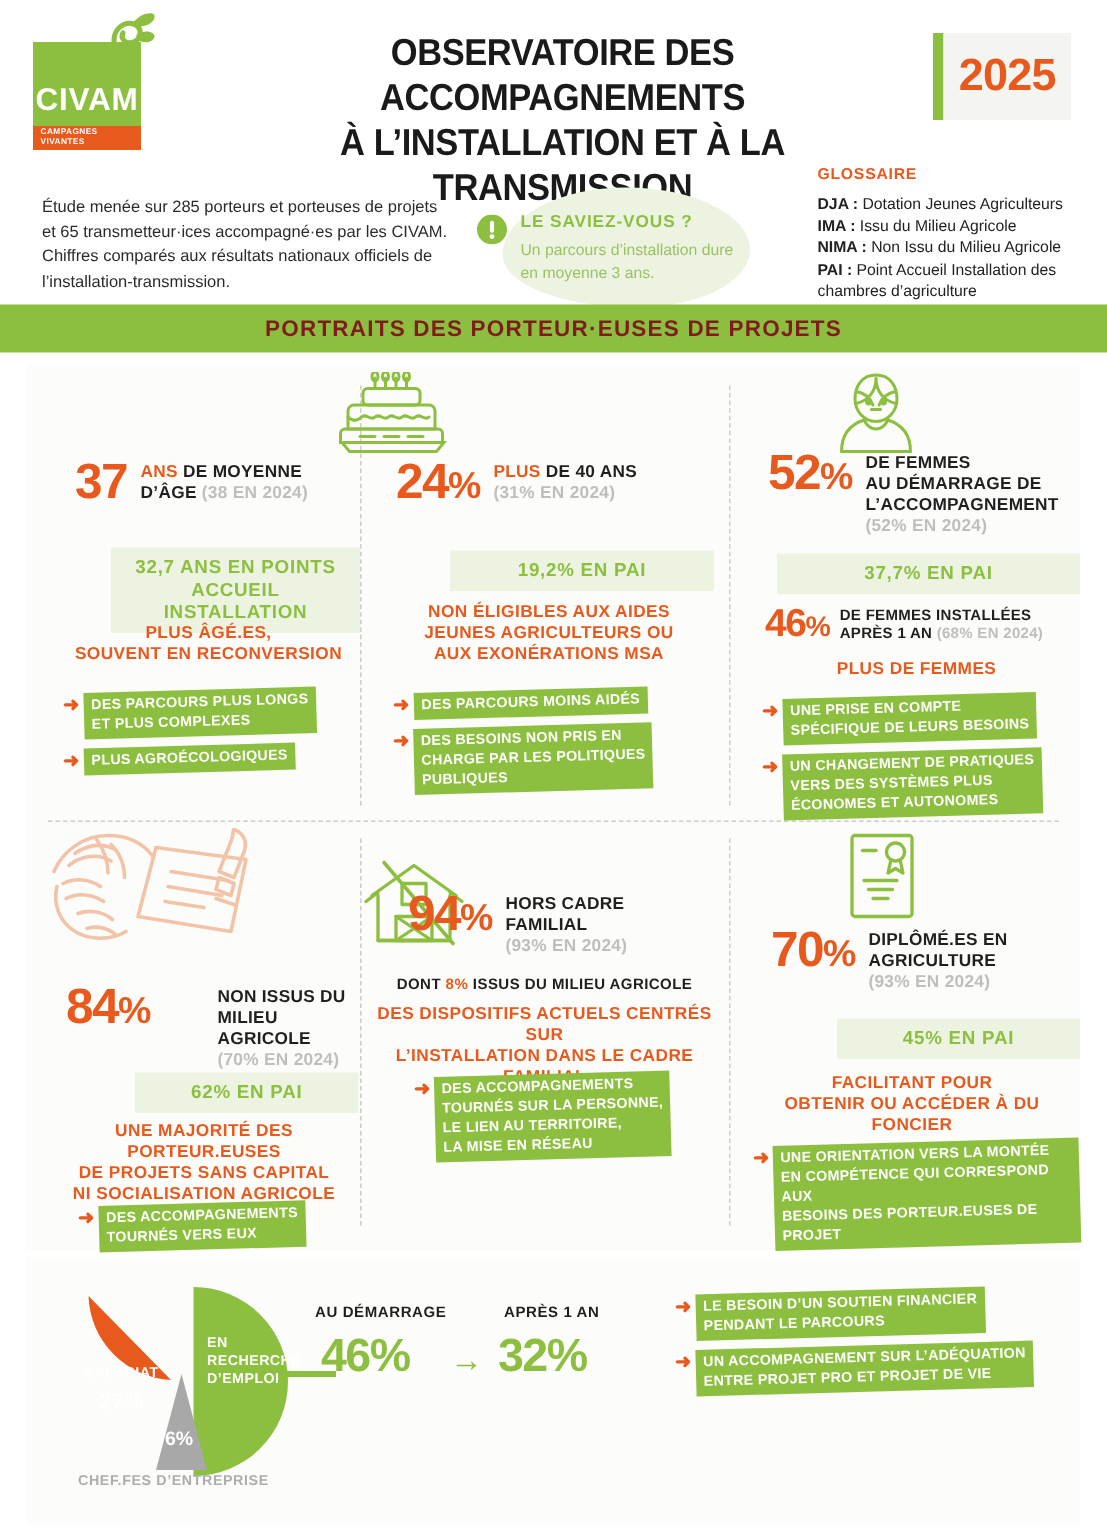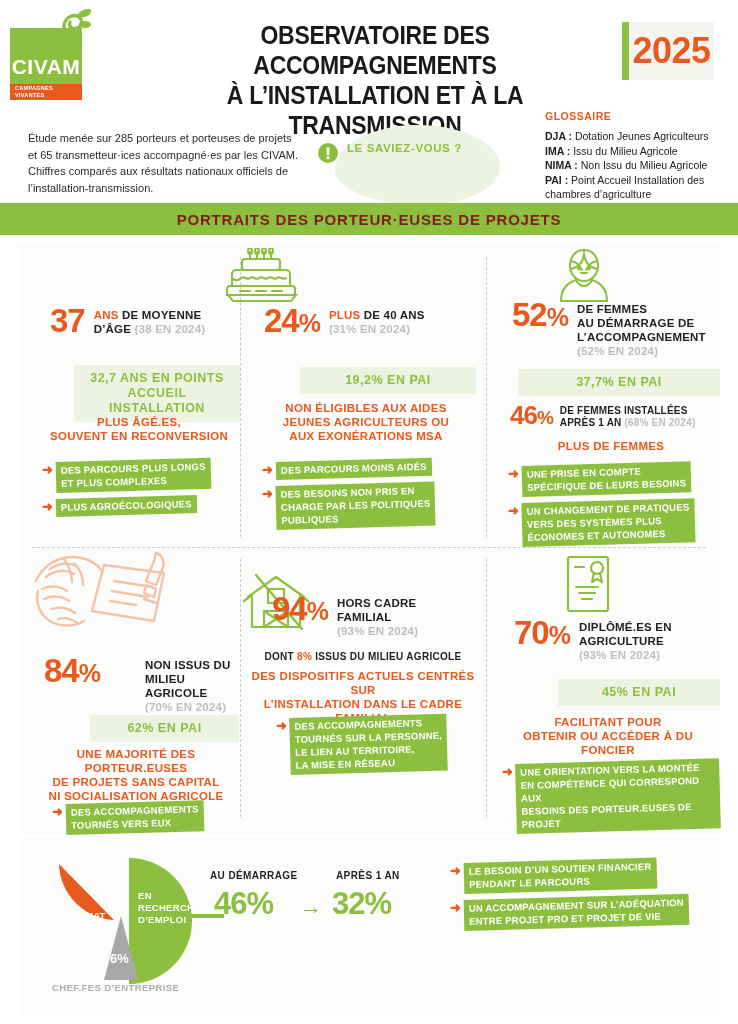--- a/index.html
+++ b/index.html
@@ -7,21 +7,21 @@
     width: 738px; height: 1024px;
     background: #ffffff;
     font-family: "Liberation Sans", sans-serif;
     overflow: hidden;
   }
   .page { position: relative; width: 738px; height: 1024px; background: #fff; }
 
   
   .header { position: relative; height: 100px; }
   .logo {
-    position: absolute; left: 10px; top: 28px;
+    position: absolute; left: 22px; top: 28px;
     width: 82px; height: 72px;
   }
   .logo-green {
     position: absolute; left: 0; top: 0; width: 72px; height: 56px;
     background: #8CBF3F;
   }
   .logo-orange {
     position: absolute; left: 0; top: 56px; width: 72px; height: 16px;
     background: #E8591E;
   }
@@ -43,21 +43,21 @@
     font-size: 25px; line-height: 30px; font-weight: bold;
     color: #1a1a1a; letter-spacing: -0.3px;
     transform: scaleX(0.92); transform-origin: center top;
   }
   .year-wrap { position: absolute; left: 622px; top: 22px; width: 92px; height: 58px; }
   .year-bar { position: absolute; left: 0; top: 0; width: 7px; height: 58px; background: #8CBF3F; }
   .year-box {
     position: absolute; left: 7px; top: 0; width: 85px; height: 58px;
     background: #F4F4F0; display: flex; align-items: center; justify-content: center;
   }
-  .year-box span { color: #E8591E; font-size: 36px; font-weight: bold; letter-spacing: -0.5px; }
+  .year-box span { color: #E8591E; font-size: 30px; font-weight: bold; letter-spacing: -0.5px; }
 
   
   .intro { position: absolute; left: 28px; top: 130px; width: 275px;
     font-size: 11px; line-height: 16.5px; color: #2b2b2b; }
 
   .didyouknow { position: absolute; left: 305px; top: 125px; width: 200px; height: 80px; }
   .dyk-blob {
     position: absolute; left: 30px; top: 0; width: 165px; height: 80px;
     background: #EDF3E1; border-radius: 50% 50% 46% 54% / 56% 52% 48% 44%;
   }
@@ -167,20 +167,21 @@
   <div class="intro">Étude menée sur 285 porteurs et porteuses de projets et 65 transmetteur·ices accompagné·es par les CIVAM. Chiffres comparés aux résultats nationaux officiels de l’installation-transmission.</div>
 
   <div class="didyouknow">
     <div class="dyk-blob"></div>
     <svg class="dyk-icon" viewBox="0 0 20 20">
       <circle cx="10" cy="10" r="10" fill="#8CBF3F"></circle>
       <rect x="8.6" y="4.2" width="2.8" height="8" rx="1.3" fill="#fff"></rect>
       <circle cx="10" cy="14.7" r="1.6" fill="#fff"></circle>
     </svg>
     <div class="dyk-title">LE SAVIEZ-VOUS ?</div>
+    <div class="dyk-text">Un parcours d’installation dure en moyenne 3 ans.</div>
   </div>
 
   <div class="glossary">
     <h4>GLOSSAIRE</h4>
     <ul>
       <li><b>DJA :</b><span> Dotation Jeunes Agriculteurs</span></li>
       <li><b>IMA :</b><span> Issu du Milieu Agricole</span></li>
       <li><b>NIMA :</b><span> Non Issu du Milieu Agricole</span></li>
       <li><b>PAI :</b><span> Point Accueil Installation des chambres d’agriculture</span></li>
     </ul>

